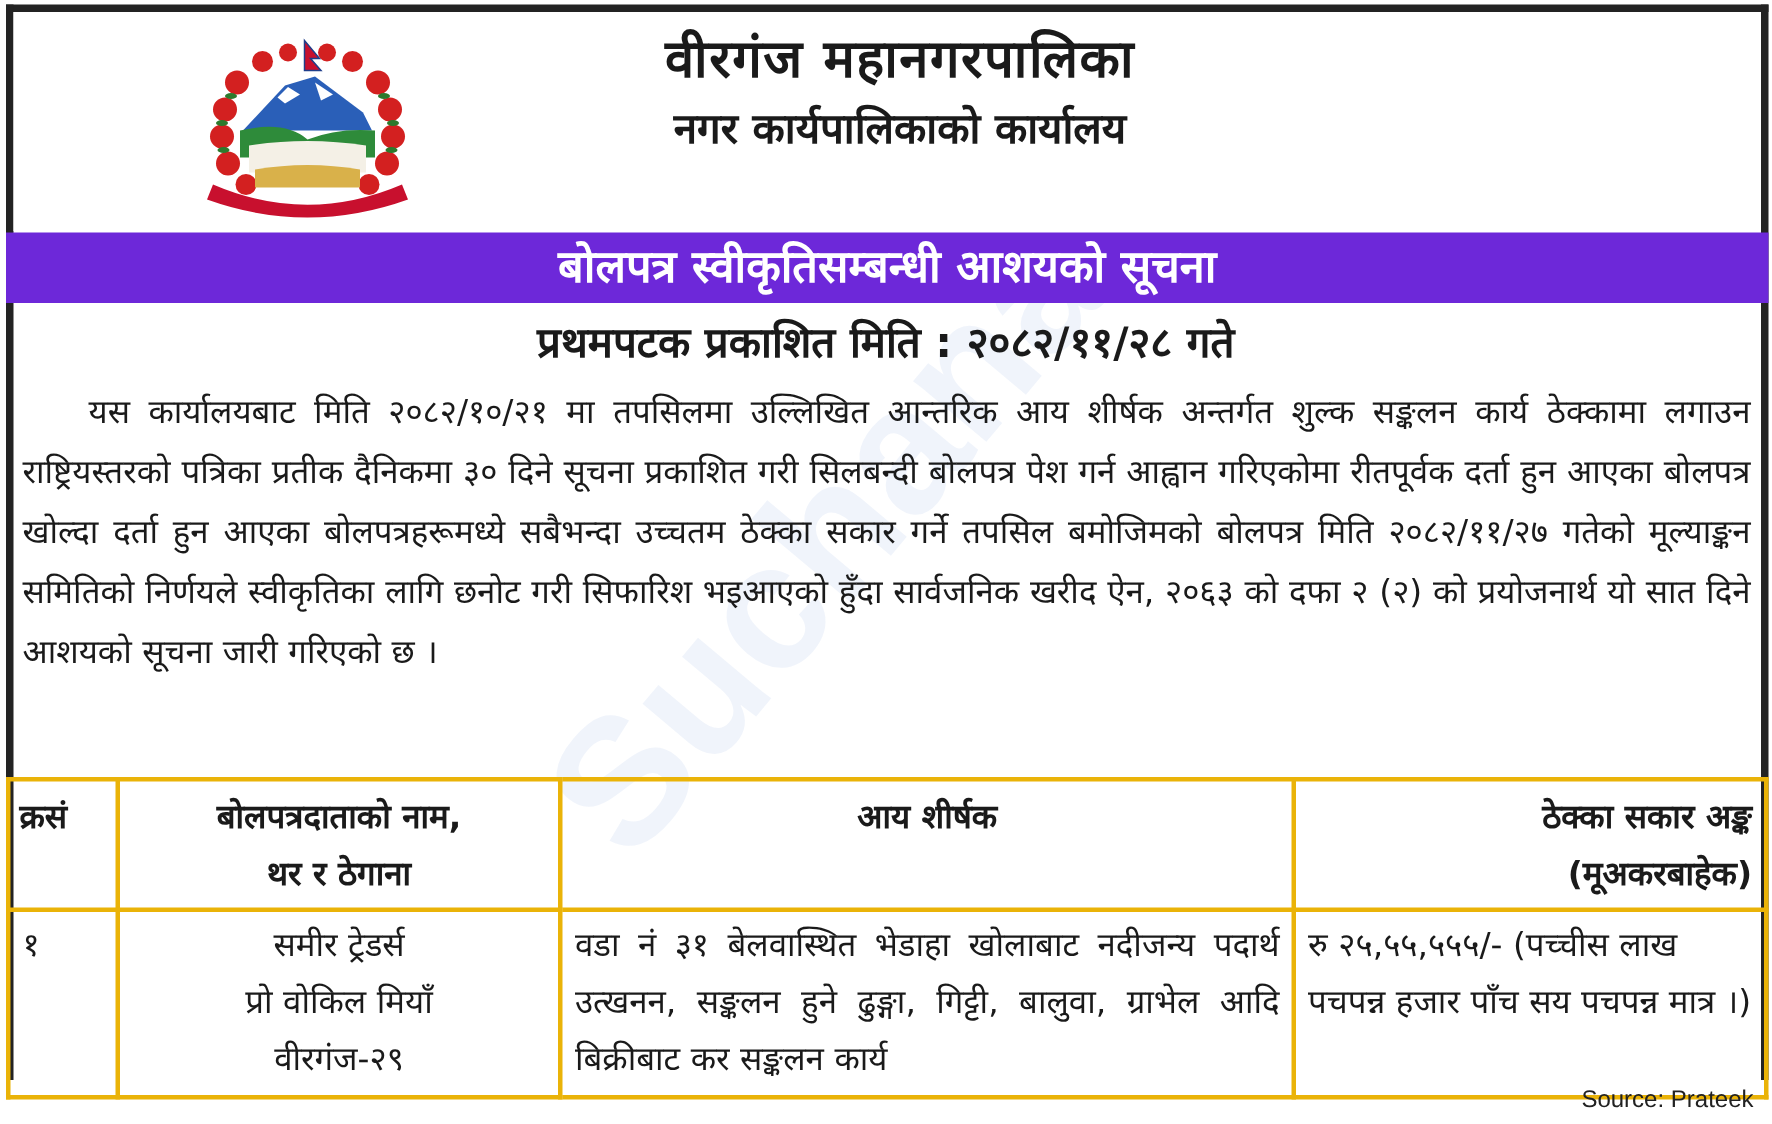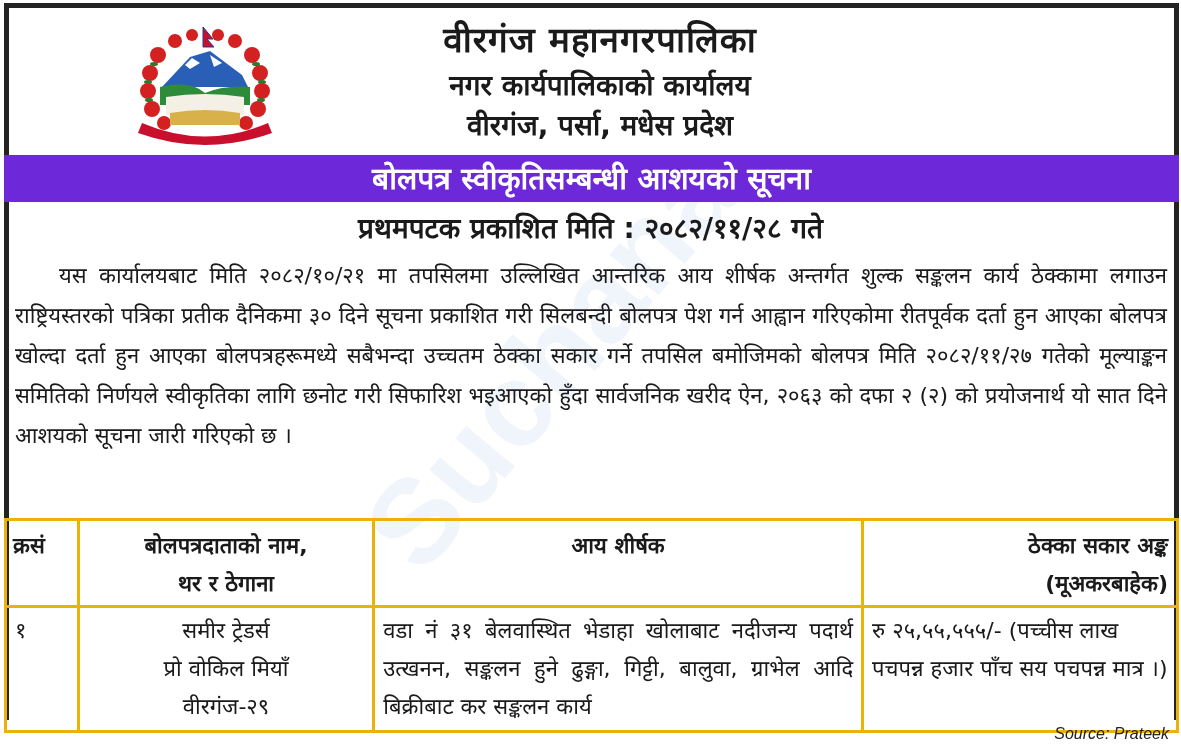--- a/index.html
+++ b/index.html
@@ -15,21 +15,21 @@
     .pubdate { position: absolute; left: 0; top: 213px; width: 1181px; text-align: center; font-size: 28px; font-weight: bold; line-height: 32px; }
     .para { position: absolute; left: 15px; top: 256px; width: 1152px; font-size: 22px; line-height: 40px; text-align: justify; text-indent: 44px; }
     table.bids { position: absolute; left: 4px; top: 518px; width: 1175px; border-collapse: collapse; }
     table.bids th, table.bids td { border: 3px solid #eab308; vertical-align: top; font-size: 22px; line-height: 38px; }
     table.bids th { font-weight: bold; text-align: center; padding: 6px 8px 2px; }
     table.bids th.c1 { text-align: left; padding-left: 6px; }
     table.bids th.c4 { text-align: right; }
     table.bids td { padding: 4px 8px; }
     table.bids td.c2 { text-align: center; }
     .c1 { width: 55px; } .c2 { width: 285px; } .c3 { width: 490px; } .c4 { width: 305px; }
-    .source { position: absolute; right: 12px; top: 725px; font-family: "Liberation Sans", sans-serif; font-style: italic; font-size: 16px; color: #222; }
+    .source { position: absolute; right: 12px; top: 725px; font-family: "Liberation Sans", sans-serif; font-size: 16px; color: #222; }
     .watermark { position: absolute; left: 300px; top: 290px; font-family: "Liberation Sans", sans-serif; font-size: 120px; font-weight: bold; color: rgba(60,110,200,0.08); transform: rotate(-50deg); pointer-events: none; }
   </style>
 </head>
 <body>
 
 <div class="frame"></div>
 
 <div class="watermark">Suchana</div>
 
 <div class="header"></div>
@@ -72,21 +72,20 @@
     <path d="M36 72 Q75 66 114 72 L114 90 L36 90 Z" fill="#f4f0e6"></path>
     <path d="M40 88 Q75 82 110 88 L110 100 L40 100 Z" fill="#d9b14a"></path>
 
     <path d="M12 98 Q75 125 138 98 L142 108 Q75 132 8 108 Z" fill="#c8102e"></path>
   </svg>
 </div>
 
 <div class="titles">
   <div class="t1">वीरगंज महानगरपालिका</div>
   <div class="t2">नगर कार्यपालिकाको कार्यालय</div>
-  <div class="t3">वीरगंज, पर्सा, मधेस प्रदेश</div>
 </div>
 
 <div class="banner">बोलपत्र स्वीकृतिसम्बन्धी आशयको सूचना</div>
 
 <div class="pubdate">प्रथमपटक प्रकाशित मिति : २०८२/११/२८ गते</div>
 
 <div class="para">यस कार्यालयबाट मिति २०८२/१०/२१ मा तपसिलमा उल्लिखित आन्तरिक आय शीर्षक अन्तर्गत शुल्क सङ्कलन कार्य ठेक्कामा लगाउन राष्ट्रियस्तरको पत्रिका प्रतीक दैनिकमा ३० दिने सूचना प्रकाशित गरी सिलबन्दी बोलपत्र पेश गर्न आह्वान गरिएकोमा रीतपूर्वक दर्ता हुन आएका बोलपत्र खोल्दा दर्ता हुन आएका बोलपत्रहरूमध्ये सबैभन्दा उच्चतम ठेक्का सकार गर्ने तपसिल बमोजिमको बोलपत्र मिति २०८२/११/२७ गतेको मूल्याङ्कन समितिको निर्णयले स्वीकृतिका लागि छनोट गरी सिफारिश भइआएको हुँदा सार्वजनिक खरीद ऐन, २०६३ को दफा २ (२) को प्रयोजनार्थ यो सात दिने आशयको सूचना जारी गरिएको छ ।</div>
 
 <table class="bids">
   <thead>

